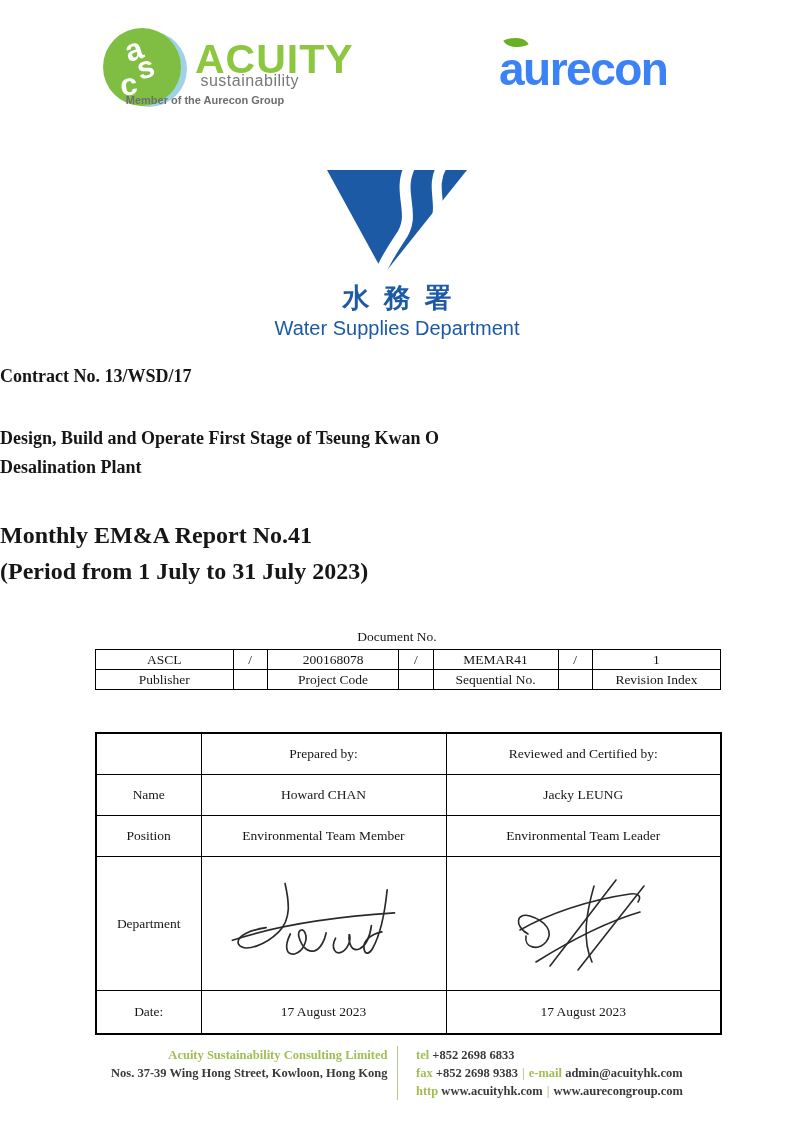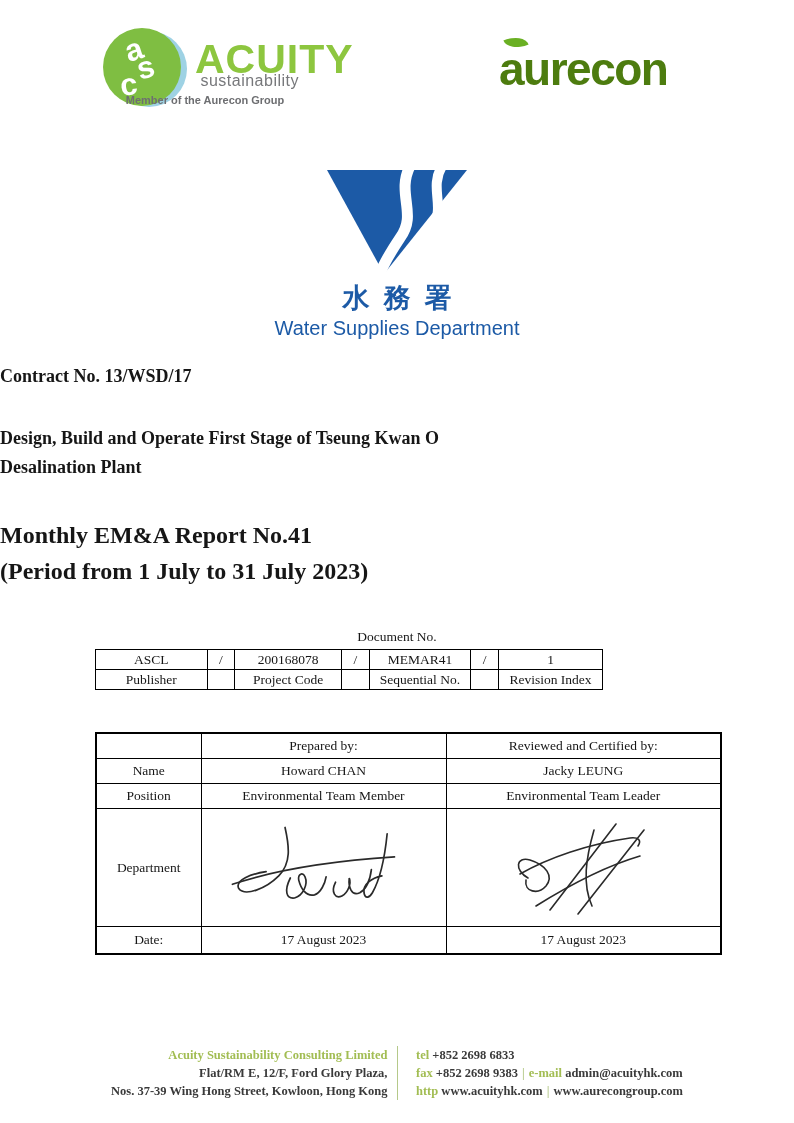--- a/index.html
+++ b/index.html
@@ -18,44 +18,44 @@
   .acuity-name{position:absolute;left:92px;top:8px;font-family:"Liberation Sans",sans-serif;
                font-weight:bold;font-size:41px;color:#8dc63f;letter-spacing:1px;}
   .acuity-tagline{position:absolute;left:92px;top:44px;width:104px;text-align:right;
                font-family:"Liberation Sans",sans-serif;font-size:16px;color:#77787b;letter-spacing:.5px;}
   .acuity-member{position:absolute;left:6px;top:66px;width:192px;text-align:center;
                font-family:"Liberation Sans",sans-serif;font-weight:bold;font-size:11px;color:#6d6e71;}
   .aurecon-logo{position:absolute;left:499px;top:36px;width:215px;height:58px;}
   .aurecon-leaf{position:absolute;left:6px;top:0px;width:22px;height:13px;background:#6ab023;
                border-radius:0 100% 0 100%;transform:rotate(-22deg);}
   .aurecon-name{position:absolute;left:0;top:6px;font-family:"Liberation Sans",sans-serif;
-               font-weight:bold;font-size:46px;color:#4d7c0f;letter-spacing:-1.5px;}
+               font-weight:bold;font-size:46px;color:#3b82f6;letter-spacing:-1.5px;}
 
   
   .wsd-block{position:absolute;left:0;top:166px;width:794px;text-align:center;}
   .wsd-mark{display:block;margin:0 auto;}
   .wsd-cn{margin-top:2px;font-family:"Liberation Sans",sans-serif;font-size:27px;color:#1c5aa6;
           letter-spacing:14px;text-indent:14px;font-weight:bold;}
   .wsd-en{margin-top:1px;font-family:"Liberation Sans",sans-serif;font-size:20px;color:#1c5aa6;}
 
   
   .t-center{position:absolute;left:0;width:794px;text-align:left;font-weight:bold;}
   .contract{top:366px;font-size:18px;}
   .project{top:424px;font-size:18px;line-height:29px;}
   .report{top:517px;font-size:24px;line-height:36px;}
 
   
   .docno-caption{position:absolute;left:0;top:629px;width:794px;text-align:center;font-size:13.5px;}
   table{border-collapse:collapse;}
-  .docno-table{position:absolute;left:95px;top:649px;width:508px;font-size:13.5px;}
+  .docno-table{position:absolute;left:95px;top:649px;width:626px;font-size:13.5px;}
   .docno-table td{border:1px solid #000;text-align:center;height:19px;padding:0 2px;}
 
   
   .appr-table{position:absolute;left:95px;top:732px;width:627px;font-size:13.5px;}
-  .appr-table td{border:1px solid #000;text-align:center;padding:0 4px;}
+  .appr-table td{border:1px solid #000;text-align:center;padding:8px 4px;}
   .appr-table{border:2.5px solid #000;}
   .row-head td{height:24px;}
   .row-name td{height:24px;}
   .row-pos td{height:24px;}
   .row-sig td{height:117px;}
   .row-date td{height:26px;}
   .sig-svg{display:block;margin:0 auto;}
 
   
   .footer{position:absolute;left:0;top:1046px;width:794px;display:flex;justify-content:center;
@@ -198,21 +198,20 @@
       <td>Date:</td>
       <td>17 August 2023</td>
       <td>17 August 2023</td>
     </tr>
   </tbody>
     </table>
 
   <div class="footer">
     <div class="footer-left">
       <div class="company">Acuity Sustainability Consulting Limited</div>
-      <div>Flat/RM E, 12/F, Ford Glory Plaza,</div>
       <div>Nos. 37-39 Wing Hong Street, Kowloon, Hong Kong</div>
     </div>
     <div class="footer-divider"></div>
     <div class="footer-right">
       <div><span class="grn">tel</span> <span>+852 2698 6833</span></div>
       <div><span class="grn">fax</span> <span>+852 2698 9383</span><span class="sep">|</span><span class="grn">e-mail</span> <span>admin@acuityhk.com</span></div>
       <div><span class="grn">http</span> <span>www.acuityhk.com</span><span class="sep">|</span><span>www.aurecongroup.com</span></div>
     </div>
   </div>
 

